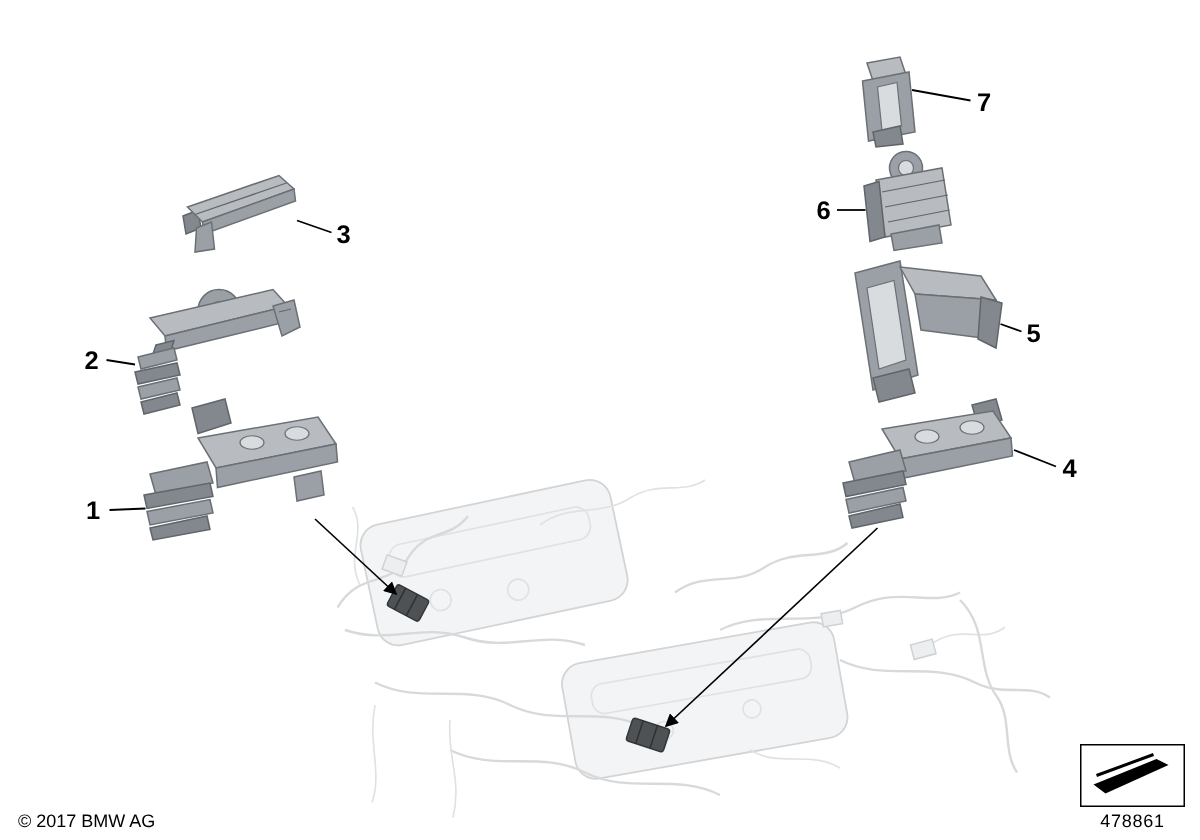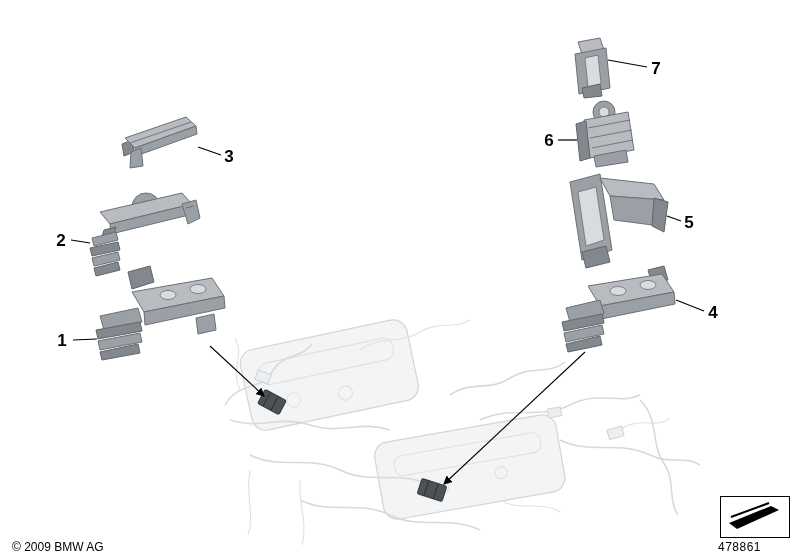--- a/index.html
+++ b/index.html
@@ -14,21 +14,21 @@
   .p-dark{fill:#82888d;stroke:#60656a;stroke-width:1;}
   .p-hole{fill:#d9dcde;stroke:#6b7075;stroke-width:0.8;}
   .p-line{stroke:#60656a;stroke-width:0.8;fill:none;}
   .ghost{fill:none;stroke:#d7d9db;stroke-width:1.6;}
   .ghost2{fill:none;stroke:#dfe1e3;stroke-width:1.1;}
   .ghost-fill{fill:#f3f4f5;stroke:#d2d4d6;stroke-width:1.2;}
   .ghost-box{fill:#eceeef;stroke:#cfd2d4;stroke-width:1;}
   .dark-conn{fill:#4e5255;stroke:#34373a;stroke-width:1;}
   .conn-pin{stroke:#2e3133;stroke-width:1;}
   .copyright{position:absolute;left:12px;bottom:6px;font-size:12px;color:#000;}
-  .stamp{position:absolute;right:8px;bottom:6px;width:74px;text-align:left;}
+  .stamp{position:absolute;right:8px;bottom:6px;width:74px;text-align:center;}
   .stamp-box{border:1.5px solid #000;background:#fff;width:68px;height:40px;margin:0 auto 2px auto;}
   .stamp-num{font-size:12px;color:#000;letter-spacing:0.5px;}
 </style>
 </head>
 <body>
 
 <div class="page">
 
   <svg width="800" height="560" viewBox="0 0 800 560">
     <defs>
@@ -167,21 +167,21 @@
 
     <text class="callout" text-anchor="middle" x="62" y="346">1</text>
     <text class="callout" text-anchor="middle" x="61" y="246">2</text>
     <text class="callout" text-anchor="middle" x="229" y="162">3</text>
     <text class="callout" text-anchor="middle" x="713" y="318">4</text>
     <text class="callout" text-anchor="middle" x="689" y="228">5</text>
     <text class="callout" text-anchor="middle" x="549" y="146">6</text>
     <text class="callout" text-anchor="middle" x="656" y="74">7</text>
   </svg>
 
-  <div class="copyright">© 2009 BMW AG</div>
+  <div class="copyright">© 2017 BMW AG</div>
 
   <div class="stamp">
     <div class="stamp-box">
       <svg width="68" height="40" viewBox="0 0 68 40">
         <line x1="10" y1="20" x2="48" y2="6" stroke="#000" stroke-width="2"></line>
         <polygon points="8,26 50,9 58,13 16,32" fill="#000"></polygon>
       </svg>
     </div>
     <div class="stamp-num">478861</div>
   </div>

